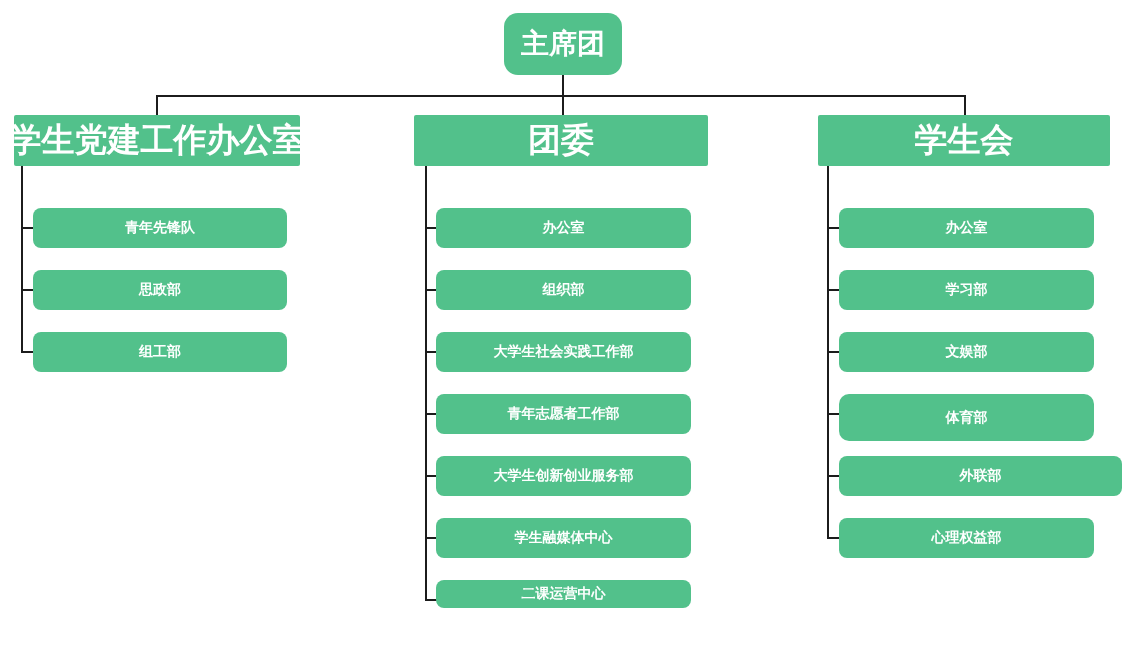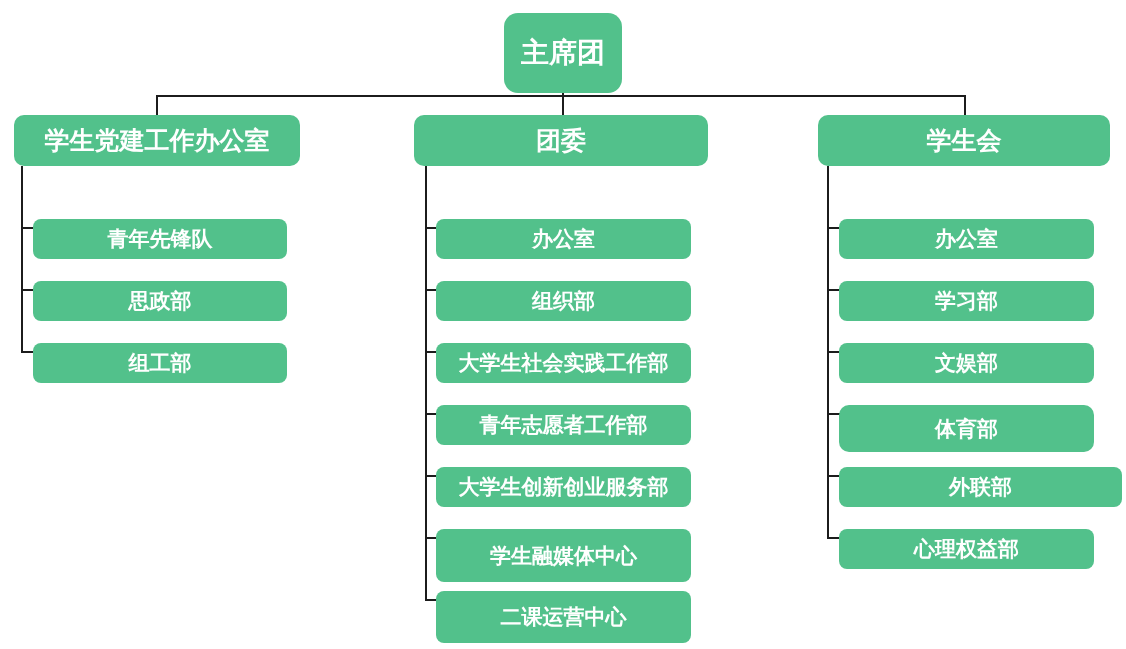--- a/index.html
+++ b/index.html
@@ -29,27 +29,26 @@
     justify-content: center;
     text-align: center;
     white-space: nowrap;
     box-sizing: border-box;
   }
   .node-root {
     font-size: 28px;
     border-radius: 14px;
   }
   .node-head {
-    font-size: 25px;
-    border-radius: 10px;
+    font-size: 33px;
+    border-radius: 2px;
   }
   .node-child {
-    font-size: 21px;
+    font-size: 14px;
     border-radius: 8px;
-    margin-top: 11px;
   }
 </style>
 </head>
 <body>
 
 <div class="canvas">
 
   <div class="line" style="left:562px; top:75px; width:2px; height:40px;"></div>
   <div class="line" style="left:156px; top:95px; width:810px; height:2px;"></div>
   <div class="line" style="left:156px; top:95px; width:2px; height:20px;"></div>
@@ -70,37 +69,37 @@
   <div class="line" style="left:425px; top:599px; width:12px; height:2px;"></div>
 
   <div class="line" style="left:827px; top:166px; width:2px; height:373px;"></div>
   <div class="line" style="left:827px; top:227px; width:13px; height:2px;"></div>
   <div class="line" style="left:827px; top:289px; width:13px; height:2px;"></div>
   <div class="line" style="left:827px; top:351px; width:13px; height:2px;"></div>
   <div class="line" style="left:827px; top:413px; width:13px; height:2px;"></div>
   <div class="line" style="left:827px; top:475px; width:13px; height:2px;"></div>
   <div class="line" style="left:827px; top:537px; width:13px; height:2px;"></div>
 
-  <div class="node node-root" style="left:504px; top:13px; width:118px; height:80px;">主席团</div>
+  <div class="node node-root" style="left:504px; top:13px; width:118px; height:62px;">主席团</div>
 
   <div class="node node-head" style="left:14px; top:115px; width:286px; height:51px;">学生党建工作办公室</div>
   <div class="node node-head" style="left:818px; top:115px; width:292px; height:51px;">学生会</div>
   <div class="node node-head" style="left:414px; top:115px; width:294px; height:51px;">团委</div>
 
   <div class="node node-child" style="left:33px; top:208px; width:254px; height:40px;">青年先锋队</div>
   <div class="node node-child" style="left:33px; top:270px; width:254px; height:40px;">思政部</div>
   <div class="node node-child" style="left:33px; top:332px; width:254px; height:40px;">组工部</div>
 
   <div class="node node-child" style="left:436px; top:208px; width:255px; height:40px;">办公室</div>
   <div class="node node-child" style="left:436px; top:270px; width:255px; height:40px;">组织部</div>
   <div class="node node-child" style="left:436px; top:332px; width:255px; height:40px;">大学生社会实践工作部</div>
   <div class="node node-child" style="left:436px; top:394px; width:255px; height:40px;">青年志愿者工作部</div>
   <div class="node node-child" style="left:436px; top:456px; width:255px; height:40px;">大学生创新创业服务部</div>
-  <div class="node node-child" style="left:436px; top:518px; width:255px; height:53px;">学生融媒体中心</div>
-  <div class="node node-child" style="left:436px; top:580px; width:255px; height:52px;">二课运营中心</div>
+  <div class="node node-child" style="left:436px; top:518px; width:255px; height:40px;">学生融媒体中心</div>
+  <div class="node node-child" style="left:436px; top:580px; width:255px; height:28px;">二课运营中心</div>
 
   <div class="node node-child" style="left:839px; top:208px; width:255px; height:40px;">办公室</div>
   <div class="node node-child" style="left:839px; top:270px; width:255px; height:40px;">学习部</div>
   <div class="node node-child" style="left:839px; top:332px; width:255px; height:40px;">文娱部</div>
   <div class="node node-child" style="left:839px; top:394px; width:255px; height:47px;border-radius:10px;">体育部</div>
   <div class="node node-child" style="left:839px; top:456px; width:283px; height:40px;">外联部</div>
   <div class="node node-child" style="left:839px; top:518px; width:255px; height:40px;">心理权益部</div>
 
 </div>
 

